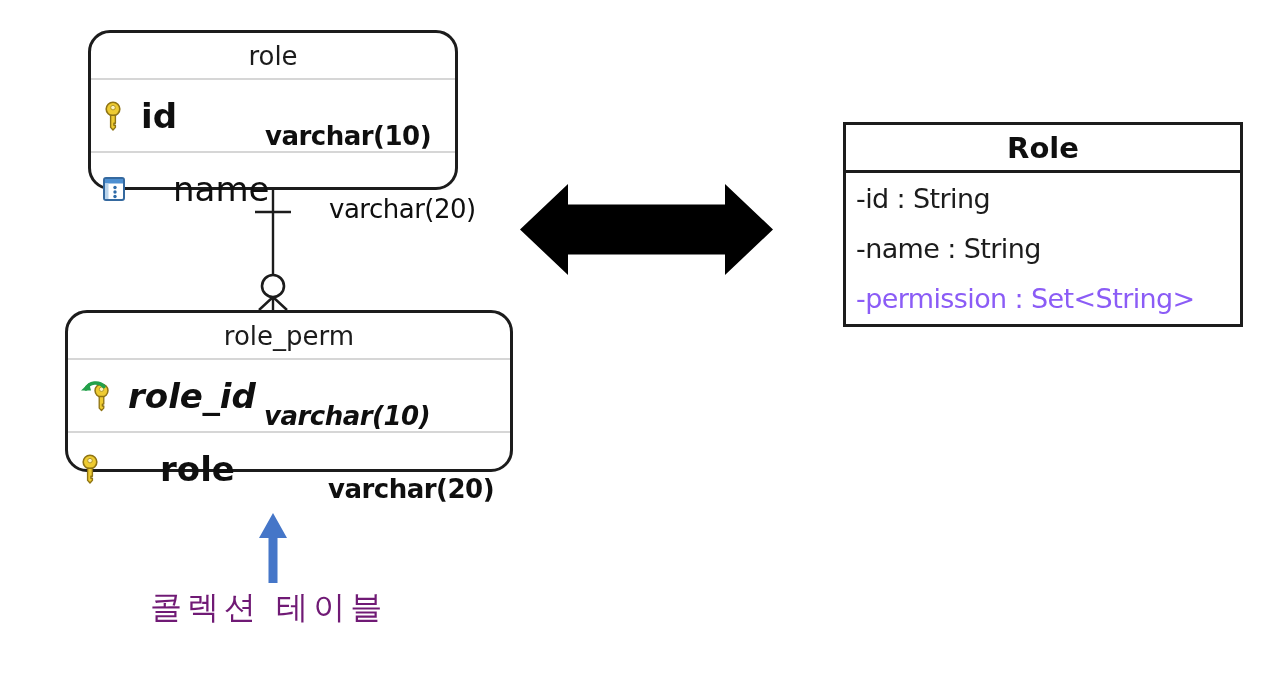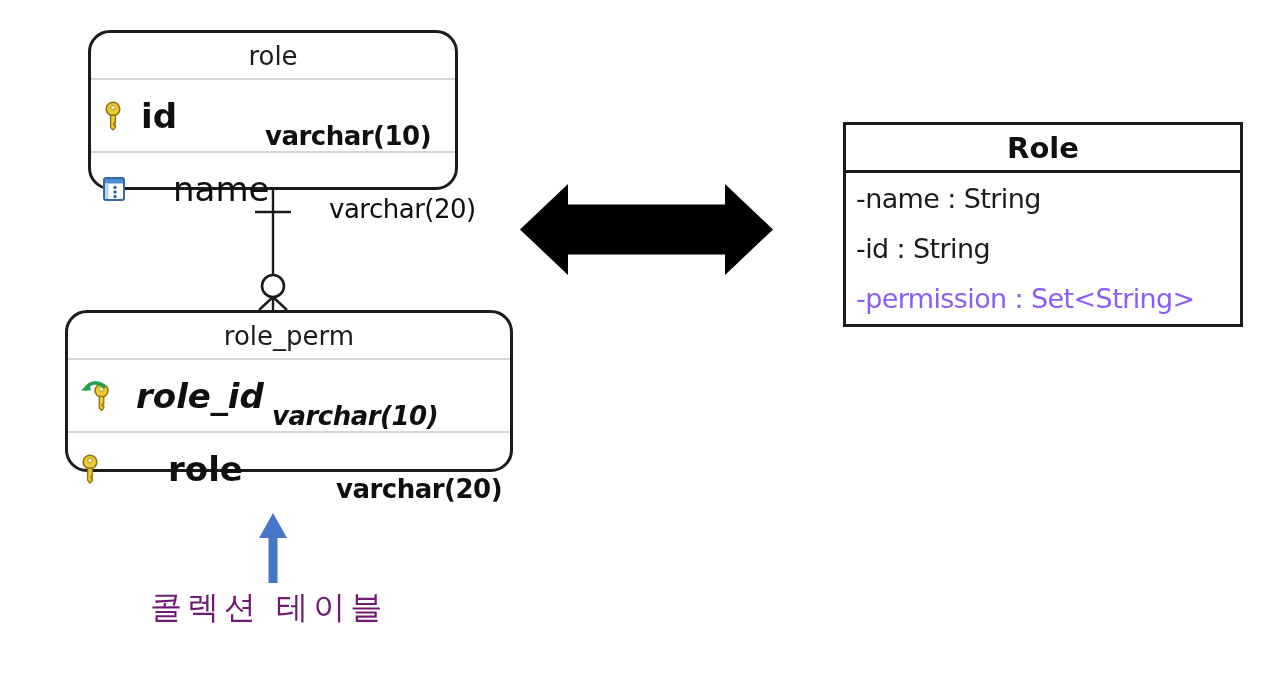--- a/index.html
+++ b/index.html
@@ -18,21 +18,21 @@
   #tbl-role-perm { left:65px; top:310px; width:448px; height:162px; }
   .er-title {
     flex:0 0 45px; display:flex; align-items:center; justify-content:center;
     font-size:26px; color:#1c1c1c; border-bottom:2px solid #d6d6d6;
   }
   .er-row { flex:1; display:flex; align-items:center; padding-left:12px; }
   .er-row.divided { border-top:2px solid #d6d6d6;gap:32px; }
   .er-icon { flex:0 0 38px; display:flex; align-items:center; }
   #tbl-role-perm .er-icon { flex-basis:48px; }
   .col-name { flex:0 0 124px; font-size:34px; color:#0f0f0f; white-space:nowrap; }
-  #tbl-role-perm .col-name { flex-basis:136px;margin-left:8px; }
+  #tbl-role-perm .col-name { flex-basis:136px; }
   .col-type { font-size:26px; color:#0f0f0f; white-space:nowrap; letter-spacing:-0.5px;margin-top:41px; }
   .b { font-weight:bold; } .it { font-style:italic; }
 
   
   .uml-class {
     position:absolute; left:843px; top:122px; width:400px; height:205px;
     border:3px solid #1c1c1c; box-sizing:border-box; background:#fff;
   }
   .uml-title {
     height:48px; box-sizing:border-box; display:flex; align-items:center; justify-content:center;
@@ -123,22 +123,22 @@
       <span class="col-type b">varchar(20)</span>
     </div>
   </div>
 
   <svg class="abs" style="left:520px; top:183px;" width="253" height="93">
     <polygon points="0,46.5 48,1 48,21.5 205,21.5 205,1 253,46.5 205,92 205,71.5 48,71.5 48,92" fill="#000000"></polygon>
   </svg>
 
   <div class="uml-class">
     <div class="uml-title">Role</div>
+    <div class="uml-attr">-id : String</div>
     <div class="uml-attr">-name : String</div>
-    <div class="uml-attr">-id : String</div>
     <div class="uml-attr accent">-permission : Set&lt;String&gt;</div>
   </div>
 
   <svg class="abs" style="left:258px; top:513px;" width="30" height="70">
     <polygon points="15,0 29,25 19.5,25 19.5,70 10.5,70 10.5,25 1,25" fill="#4576c8"></polygon>
   </svg>
 
   <div class="annotation">콜렉션 테이블</div>
 
 </div>

